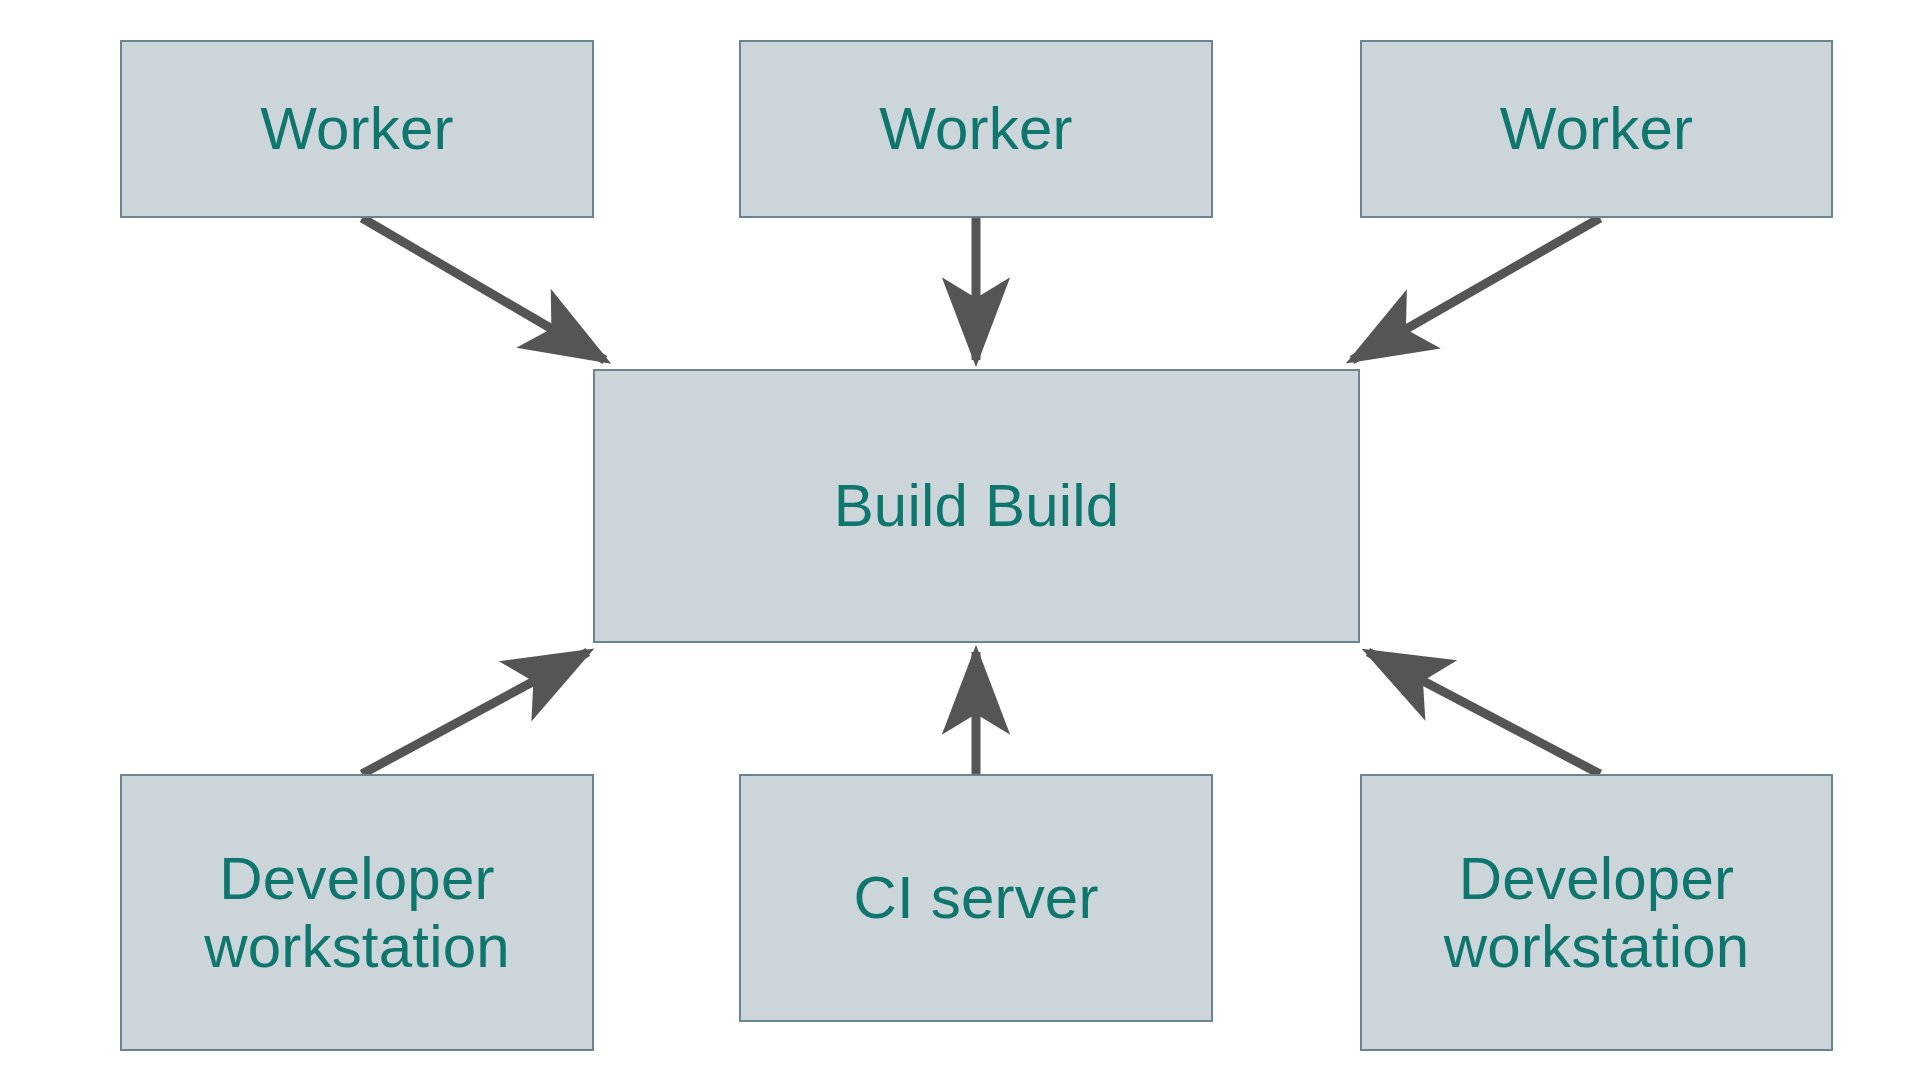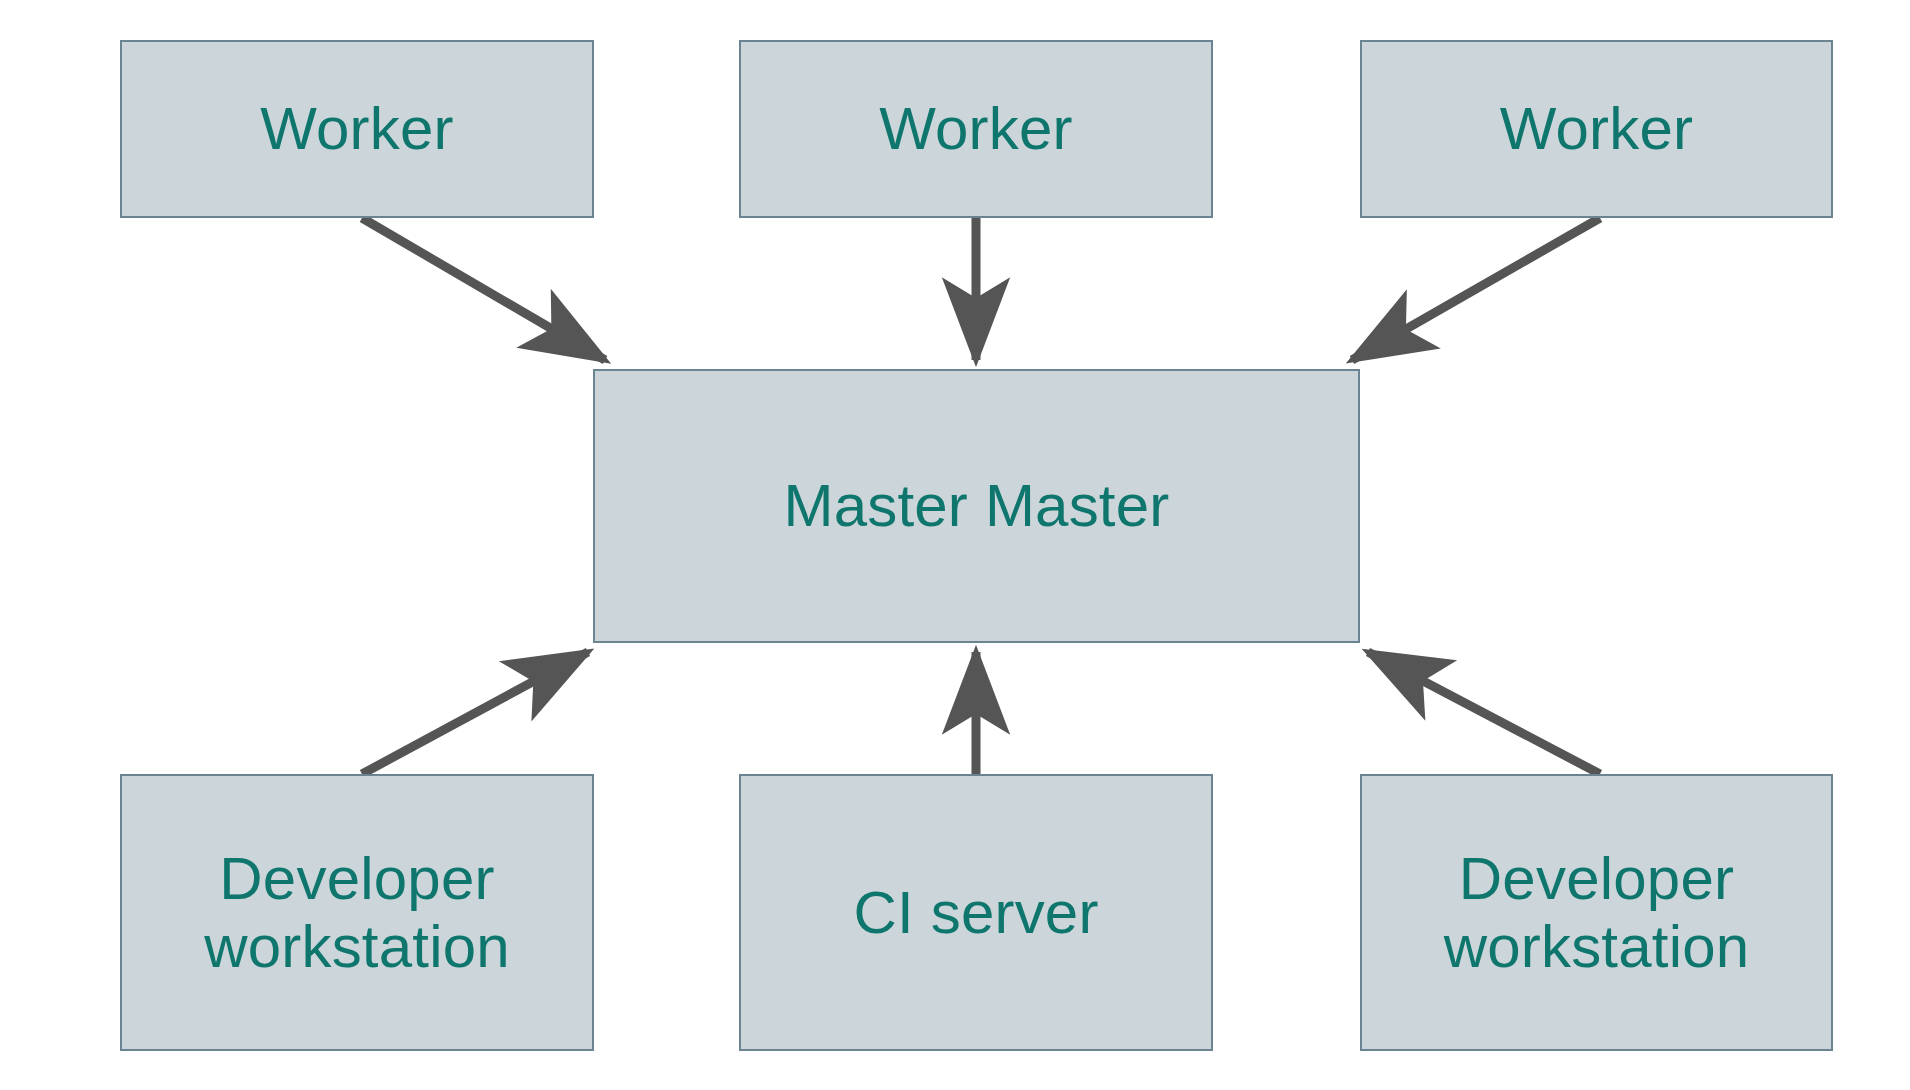--- a/index.html
+++ b/index.html
@@ -47,21 +47,21 @@
     padding: 0 8px;
   }
   
   #node-worker-1 { left: 120px;  top: 40px;  width: 474px; height: 178px; font-size: 60px; }
   #node-worker-2 { left: 739px;  top: 40px;  width: 474px; height: 178px; font-size: 60px; }
   #node-worker-3 { left: 1360px; top: 40px;  width: 473px; height: 178px; font-size: 60px; }
   
   #node-build-master { left: 593px; top: 369px; width: 767px; height: 274px; font-size: 60px; }
   
   #node-dev-ws-left  { left: 120px;  top: 774px; width: 474px; height: 277px; font-size: 60px; }
-  #node-ci-server    { left: 739px;  top: 774px; width: 474px; height: 277px; font-size: 60px; }
+  #node-ci-server    { left: 739px;  top: 774px; width: 474px; height: 248px; font-size: 60px; }
   #node-dev-ws-right { left: 1360px; top: 774px; width: 473px; height: 277px; font-size: 60px; }
 </style>
 </head>
 <body>
 
 <div id="canvas">
 
   <svg class="diagram-svg" viewBox="0 0 1910 1090" xmlns="http://www.w3.org/2000/svg">
     <defs>
       <marker id="arrowhead" markerWidth="10" markerHeight="8" refX="9.2" refY="4" orient="auto" markerUnits="strokeWidth">
@@ -88,21 +88,21 @@
 
   <div class="node" id="node-worker-2">
     <span class="node-label">Worker</span>
   </div>
 
   <div class="node" id="node-worker-3">
     <span class="node-label">Worker</span>
   </div>
 
   <div class="node" id="node-build-master">
-    <span class="node-label">Master Master</span>
+    <span class="node-label">Build Build</span>
   </div>
 
   <div class="node" id="node-dev-ws-left">
     <span class="node-label">Developer
 workstation</span>
   </div>
 
   <div class="node" id="node-ci-server">
     <span class="node-label">CI server</span>
   </div>

